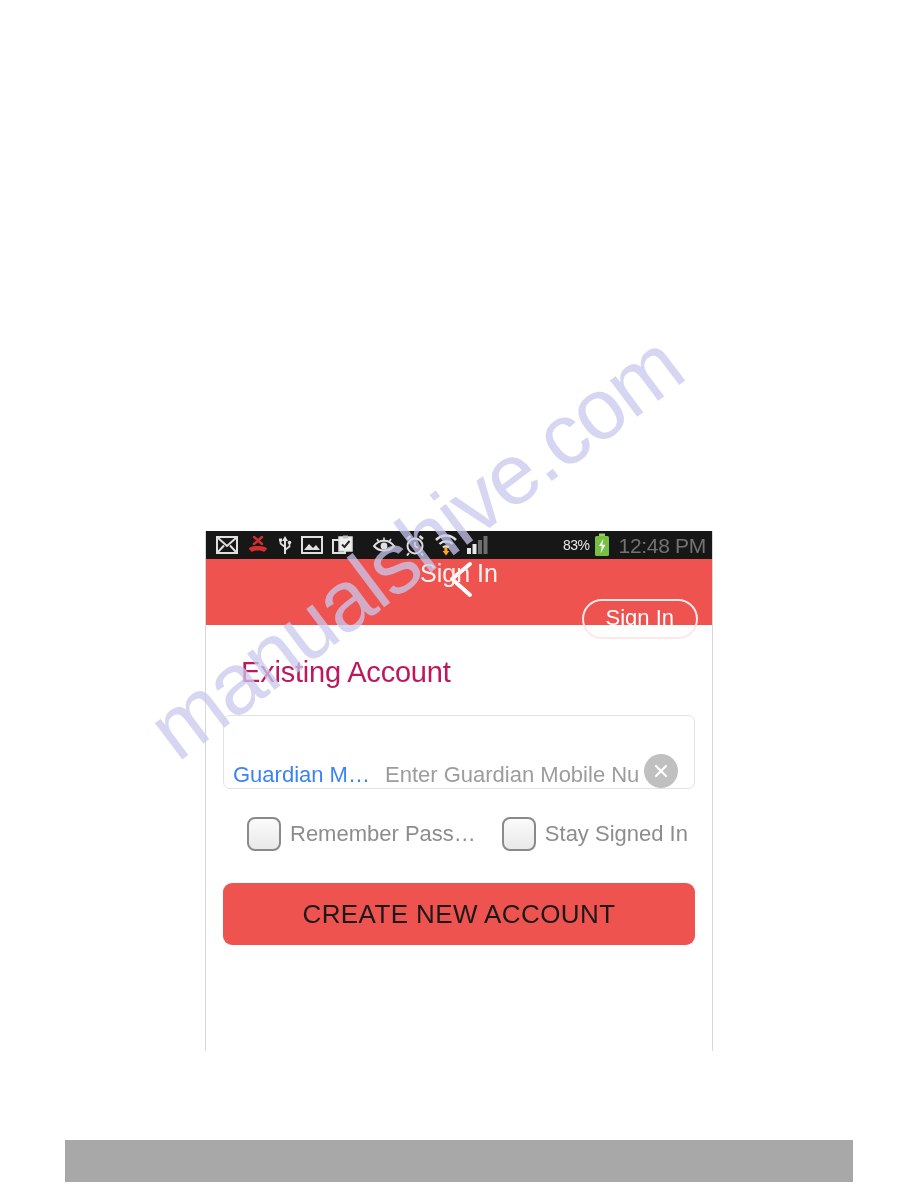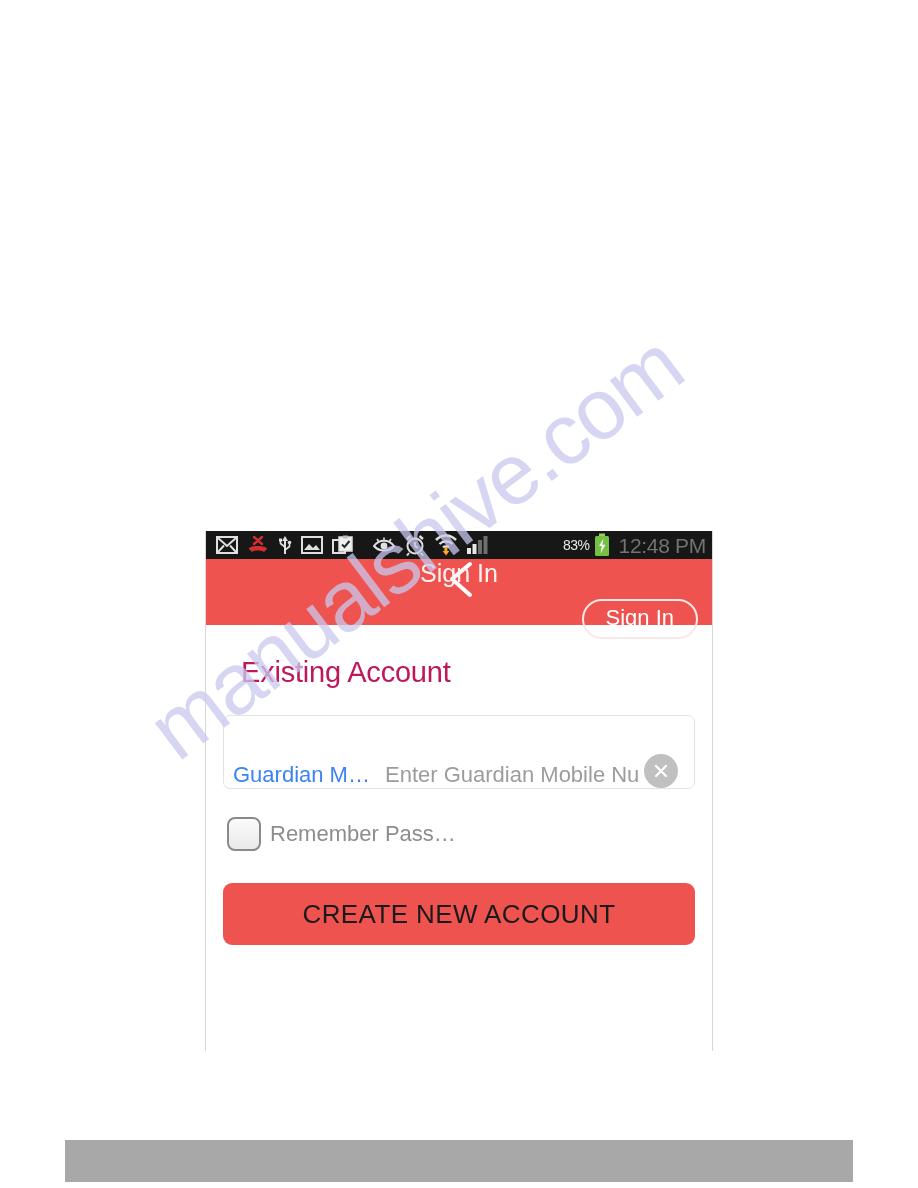--- a/index.html
+++ b/index.html
@@ -208,20 +208,21 @@
   .check-row {
     display: flex;
     align-items: center;
     margin-top: 28px;
     padding-left: 4px;
   }
   .check-item {
     display: flex;
     align-items: center;
     cursor: pointer;
+    margin-left: 20px;
   }
   .check-item + .check-item { margin-left: 26px; }
   .checkbox {
     width: 30px; height: 30px;
     border: 2px solid #8a8a8a;
     border-radius: 8px;
     background: linear-gradient(#fbfbfb, #e9e9e9);
     flex: 0 0 auto;
   }
   .check-label {
@@ -373,20 +374,24 @@
       </div>
 
 
     </div>
 
     <div class="check-row">
       <label class="check-item">
         <span class="checkbox"></span>
         <span class="check-label">Remember Pass…</span>
       </label>
+      <label class="check-item">
+        <span class="checkbox"></span>
+        <span class="check-label">Stay Signed In</span>
+      </label>
     </div>
 
     <button class="create-btn">CREATE NEW ACCOUNT</button>
 
   </div>
 </div>
 
 <div class="footer-bar"></div>
 
 </body></html>

